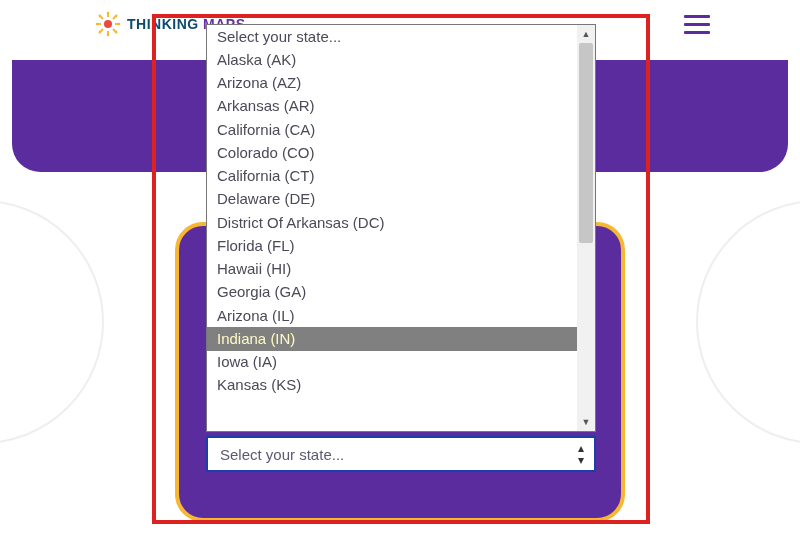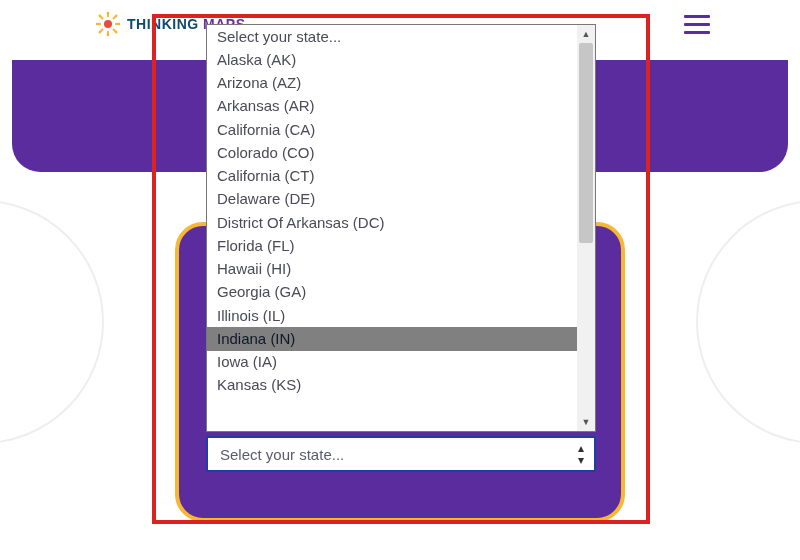--- a/index.html
+++ b/index.html
@@ -23,21 +23,21 @@
 
   .card { position: absolute; left: 175px; top: 222px; width: 450px; height: 300px; background: #5b2c9e; border: 4px solid #f7b733; border-radius: 28px; z-index: 2; }
 
   .select-wrap { position: absolute; left: 206px; top: 436px; width: 390px; height: 36px; background: #fff; border: 2px solid #1b3ea8; z-index: 6; display: flex; align-items: center; padding: 0 30px 0 12px; }
   .select-wrap .sel-text { color: #5a5a70; font-size: 15px; }
   .select-caret { position: absolute; right: 10px; top: 50%; transform: translateY(-50%); font-size: 12px; color: #333; line-height: 1; }
 
   .dropdown { position: absolute; left: 206px; top: 24px; width: 390px; height: 408px; background: #fff; border: 1px solid #777; z-index: 7; overflow: hidden; }
   .dd-list { position: absolute; left: 0; top: 0; right: 18px; bottom: 0; overflow: hidden; }
   .dd-item { padding: 1.5px 10px; font-size: 15px; color: #4a4a58; white-space: nowrap; cursor: pointer; line-height: 1.35; }
-  .dd-item.highlight { background: #808080; color: #0f172a; }
+  .dd-item.highlight { background: #808080; color: #fef9c3; }
   .dd-scroll { position: absolute; right: 0; top: 0; bottom: 0; width: 18px; background: #f1f1f1; }
   .dd-scroll-btn { position: absolute; left: 0; width: 18px; height: 18px; background: #f1f1f1; display: flex; align-items: center; justify-content: center; font-size: 9px; color: #555; }
   .dd-scroll-btn.up { top: 0; }
   .dd-scroll-btn.down { bottom: 0; }
   .dd-thumb { position: absolute; left: 2px; right: 2px; top: 18px; height: 200px; background: #c6c6c6; border-radius: 2px; }
 
   .highlight-box { position: absolute; left: 152px; top: 14px; width: 498px; height: 510px; border: 4px solid #d22; z-index: 10; pointer-events: none; }
 </style>
 </head>
 <body>
@@ -97,21 +97,21 @@
       <div class="dd-item">Arizona (AZ)</div>
       <div class="dd-item">Arkansas (AR)</div>
       <div class="dd-item">California (CA)</div>
       <div class="dd-item">Colorado (CO)</div>
       <div class="dd-item">California (CT)</div>
       <div class="dd-item">Delaware (DE)</div>
       <div class="dd-item">District Of Arkansas (DC)</div>
       <div class="dd-item">Florida (FL)</div>
       <div class="dd-item">Hawaii (HI)</div>
       <div class="dd-item">Georgia (GA)</div>
-      <div class="dd-item">Illinois (IL)</div>
+      <div class="dd-item">Arizona (IL)</div>
       <div class="dd-item highlight">Indiana (IN)</div>
       <div class="dd-item">Iowa (IA)</div>
       <div class="dd-item">Kansas (KS)</div>
     </div>
   <div class="dd-scroll">
     <div class="dd-scroll-btn up">▲</div>
     <div class="dd-thumb"></div>
     <div class="dd-scroll-btn down">▼</div>
   </div>
 </div>

